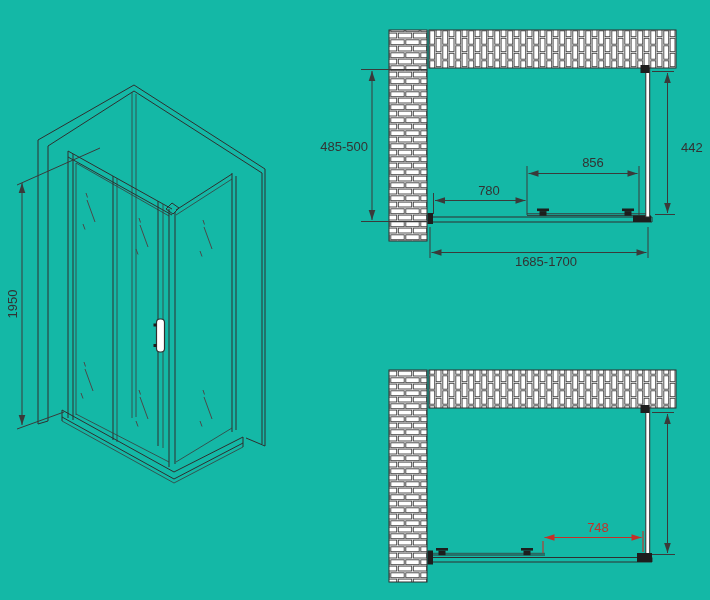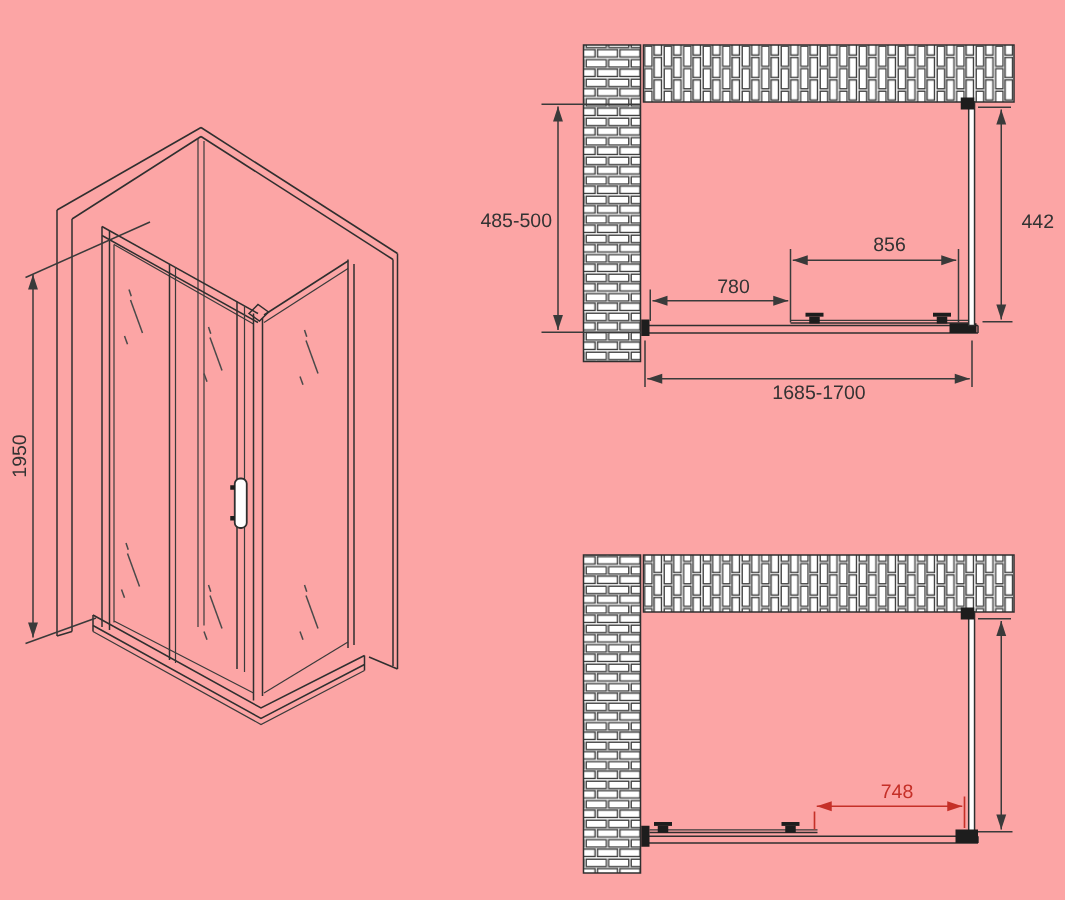--- a/index.html
+++ b/index.html
@@ -1,17 +1,17 @@
 <!DOCTYPE html>
 <html><head>
 <meta charset="utf-8">
 <style>
   html,body{margin:0;padding:0;background:#fff;}
   .canvas{
-    width:710px;height:600px;background:#fca5a5;position:relative;overflow:hidden;
+    width:710px;height:600px;background:#14b8a6;position:relative;overflow:hidden;
     font-family:"Liberation Sans", sans-serif;
   }
   svg{display:block;}
   .ln{stroke:#2f2f2f;stroke-width:1;fill:none;}
   .lnthin{stroke:#3a3a3a;stroke-width:0.8;fill:none;}
   .dim{stroke:#3a3a3a;stroke-width:1;fill:none;}
   .dimred{stroke:#c53028;stroke-width:1.1;fill:none;}
   .dimtext{font-size:13px;fill:#333;}
   .dimtextred{font-size:13px;fill:#c53028;}
   .dark{fill:#1d1d1d;stroke:none;}

